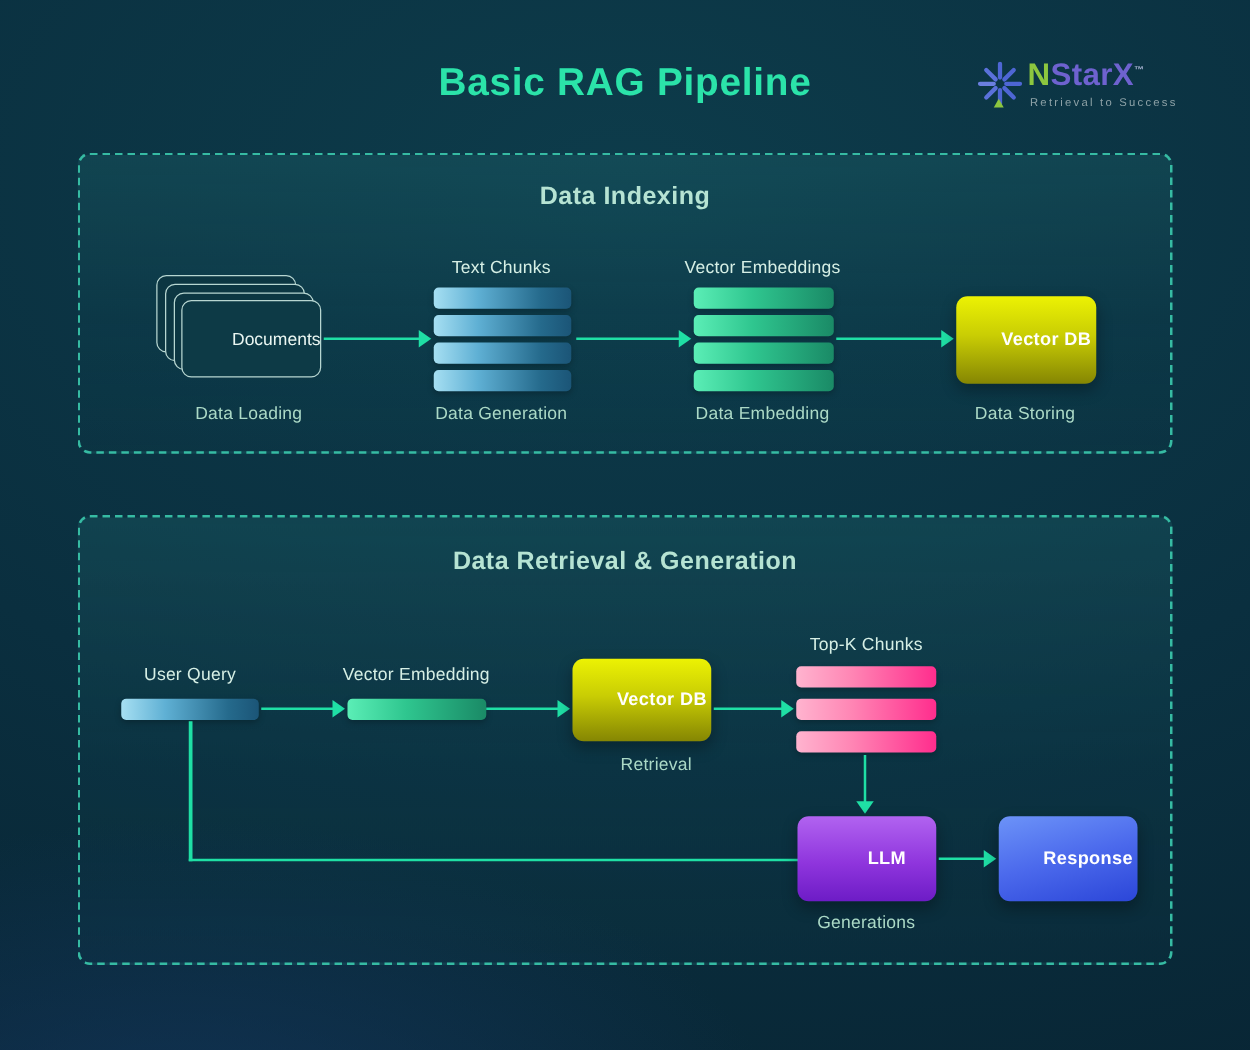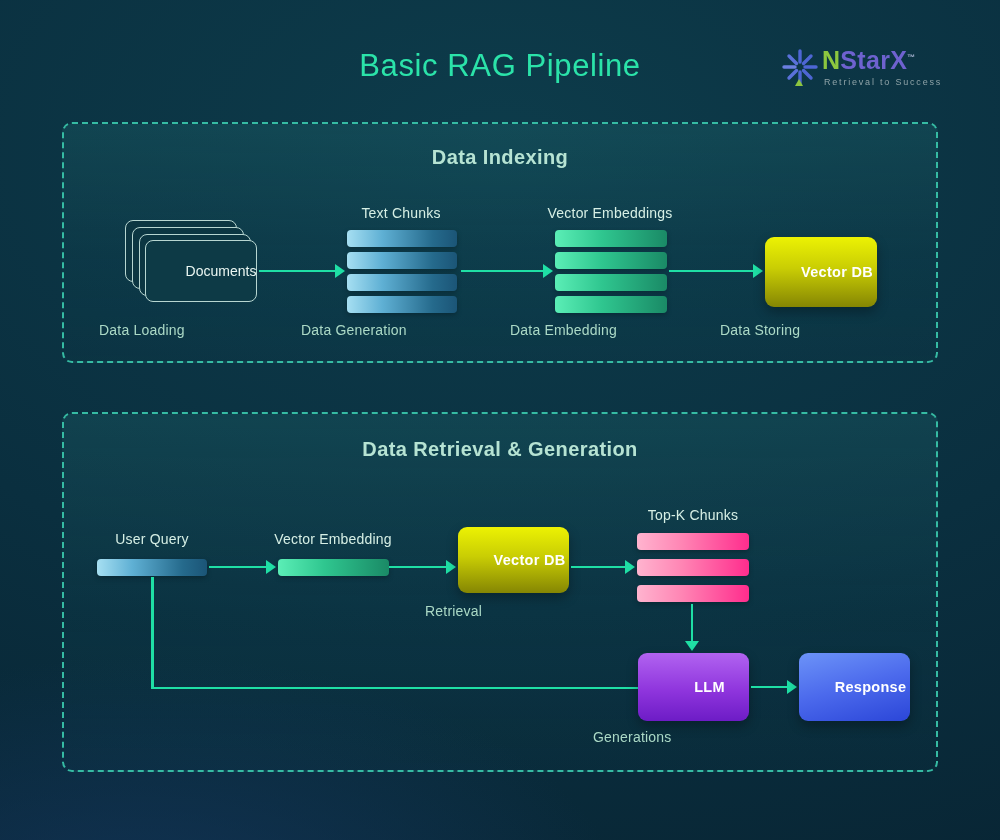--- a/index.html
+++ b/index.html
@@ -10,21 +10,21 @@
     overflow:hidden;
   }
   #canvas{
     position:relative; width:1000px; height:840px;
     background:
       radial-gradient(120% 80% at 15% 110%, rgba(21,55,96,.75) 0%, rgba(21,55,96,0) 40%),
       radial-gradient(130% 100% at 50% 18%, #0d3c4b 0%, #0a2f3f 55%, #082433 100%);
   }
   .page-title{
     position:absolute; left:0; right:0; top:48px;
-    text-align:center; font-size:31px; font-weight:400;
+    text-align:center; font-size:31px; font-weight:700;
     letter-spacing:.6px; color:#2be3a9;
   }
   
   .logo{ position:absolute; left:782px; top:46px; width:170px; height:48px; }
   .logo .star{ position:absolute; left:0; top:3px; }
   .logo .brand{ position:absolute; left:40px; top:0; font-size:25px; font-weight:600; letter-spacing:.3px; }
   .logo .brand .n{ color:#8cc63f; }
   .logo .brand .rest{ color:#6e62cf; }
   .logo .brand .tm{ font-size:8px; color:#aab6d4; vertical-align:super; }
   .logo .tagline{ position:absolute; left:42px; top:31px; font-size:9px; letter-spacing:1.8px; color:#8fa3a8; }
@@ -39,21 +39,21 @@
   #panel-indexing{ top:122px; height:241px; }
   #panel-retrieval{ top:412px; height:360px; }
   .panel-heading{
     position:absolute; left:0; right:0; text-align:center;
     font-size:20px; font-weight:600; letter-spacing:.4px; color:#b6e3d3;
   }
   #panel-indexing .panel-heading{ top:22px; }
   #panel-retrieval .panel-heading{ top:24px; }
   .label-top{ position:absolute; width:176px; text-align:center;
     font-size:14px; font-weight:500; color:#d6efe5; letter-spacing:.2px; }
-  .caption{ position:absolute; width:200px; text-align:left;
+  .caption{ position:absolute; width:200px; text-align:center;
     font-size:14px; font-weight:500; color:#abd9c6; letter-spacing:.2px; }
   
   .doc-stack{ position:absolute; width:134px; height:84px; }
   .doc-card{
     position:absolute; width:112px; height:62px;
     background:#0c3642; border:1.5px solid #b7d6d1; border-radius:8px;padding-left:40px;
   }
   .doc-card.front{ display:flex; align-items:center; justify-content:center;
     font-size:14px; font-weight:500; color:#eaf6f2; background:#0d3a46; }
   

